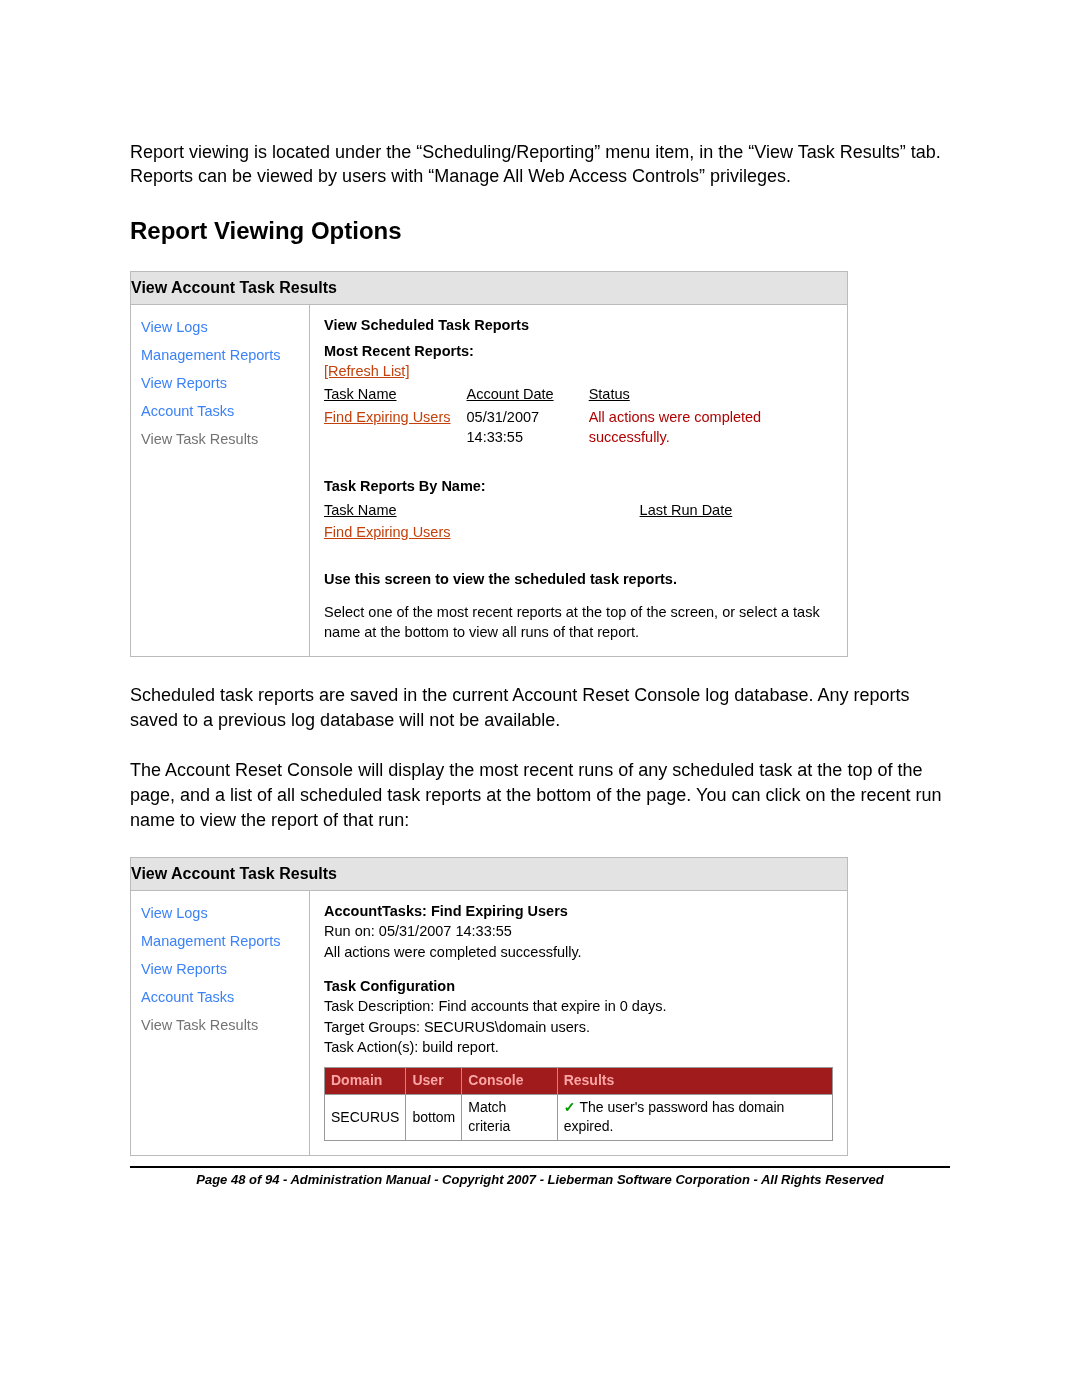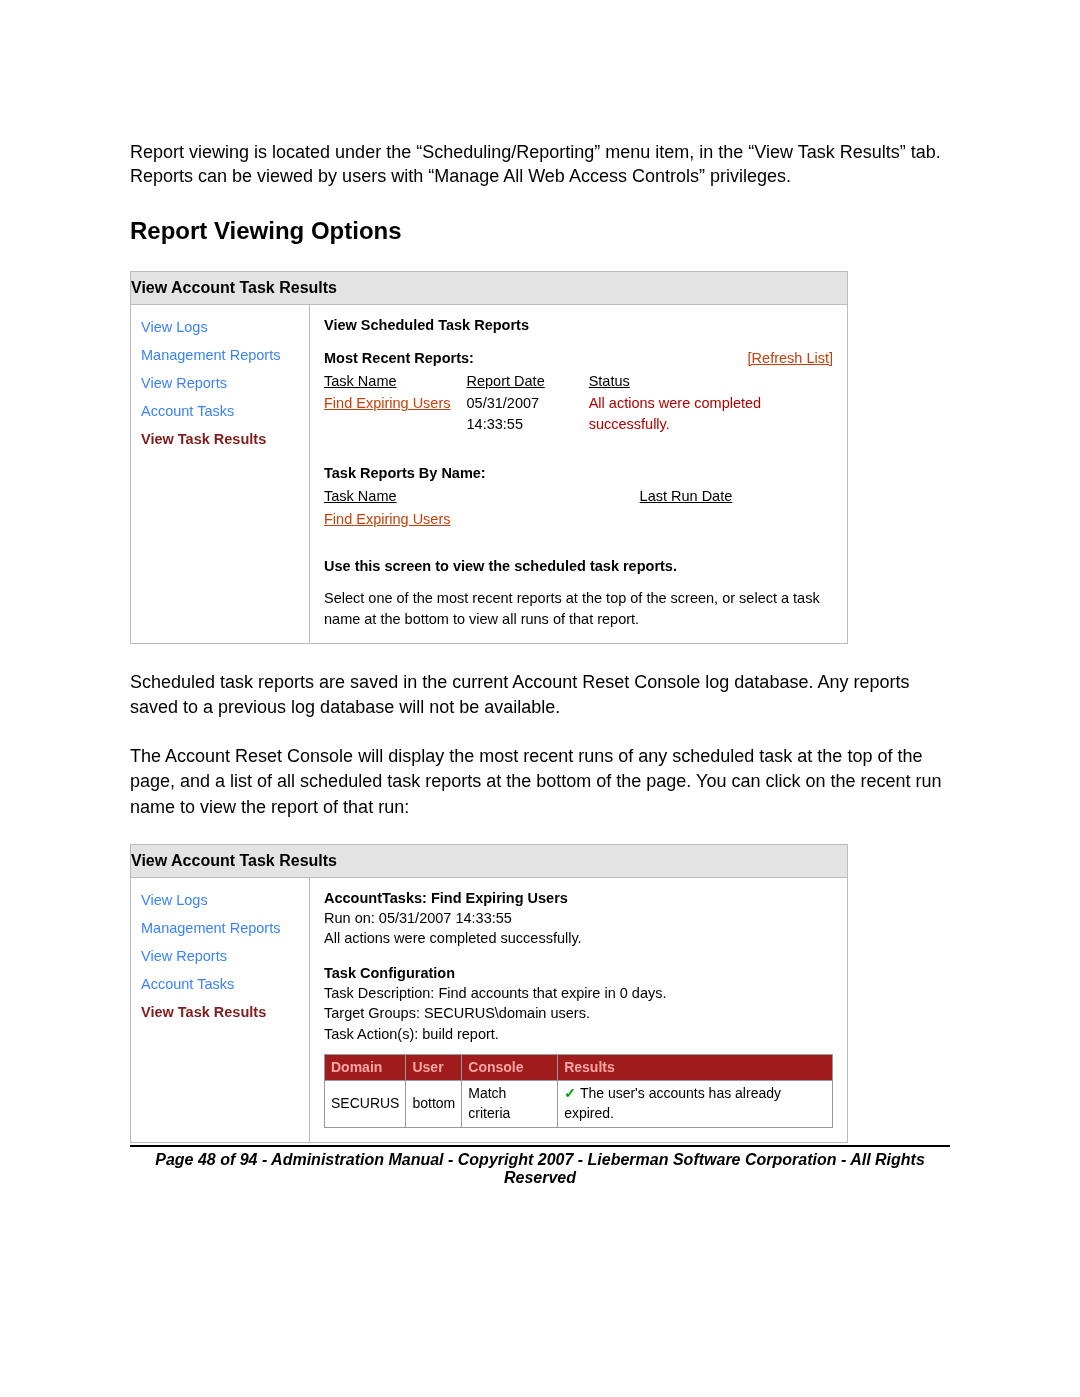--- a/index.html
+++ b/index.html
@@ -47,22 +47,22 @@
     flex-shrink: 0;
     border-right: 1px solid #bbb;
     padding: 8px 0 12px 0;
     font-size: 14.5px;
   }
   .sidebar .nav-item {
     padding: 6px 10px 6px 10px;
     color: #3b82f6;
   }
   .sidebar .nav-item.active {
-    color: #7f1d1d;
-    font-weight: bold;
+    color: #737373;
+    font-weight: normal;
   }
   .content {
     flex: 1;
     padding: 10px 14px 14px 14px;
     font-size: 14.5px;
     line-height: 1.4;
   }
   .b { font-weight: bold; }
   .row-top { display:flex; justify-content:space-between; align-items:baseline; }
   .link {
@@ -115,21 +115,21 @@
   .footer {
     position: absolute;
     left: 130px;
     right: 130px;
     bottom: 210px;
     border-top: 2px solid #000;
     padding-top: 4px;
     text-align: center;
     font-style: italic;
     font-weight: bold;
-    font-size: 16px;
+    font-size: 13px;
   }
   .help {
     margin-top: 26px;
   }
 </style>
 </head>
 <body>
 
 <div class="intro">Report viewing is located under the “Scheduling/Reporting” menu item, in the “View Task Results” tab.  Reports can be viewed by users with “Manage All Web Access Controls” privileges.</div>
 
@@ -140,34 +140,34 @@
   <div class="panel-body">
     <div class="sidebar">
       <div class="nav-item">View Logs</div>
       <div class="nav-item">Management Reports</div>
       <div class="nav-item">View Reports</div>
       <div class="nav-item">Account Tasks</div>
       <div class="nav-item active">View Task Results</div>
     </div>
     <div class="content">
       <div class="b">View Scheduled Task Reports</div>
-      <div class="row-top" style="margin-top:13px;">
+      <div class="row-top" style="margin-top:6px;flex-direction:column;">
         <span class="b">Most Recent Reports:</span>
         <span class="link">[Refresh List]</span>
       </div>
       <table class="inner">
         <colgroup>
             <col style="width:28%">
             <col style="width:24%">
             <col>
           </colgroup>
         <tbody>
             <tr>
           <td class="u">Task Name</td>
-          <td class="u">Report Date</td>
+          <td class="u">Account Date</td>
           <td class="u">Status</td>
         </tr>
         <tr>
           <td><span class="link">Find Expiring Users</span></td>
           <td>05/31/2007 14:33:55</td>
           <td class="red">All actions were completed successfully.</td>
         </tr>
       </tbody>
         </table>
 
@@ -226,21 +226,21 @@
           <th>Domain</th>
           <th>User</th>
           <th>Console</th>
           <th>Results</th>
         </tr>
         <tr>
           <td>SECURUS</td>
           <td>bottom</td>
           <td>Match criteria</td>
           <td>
-            <span class="check">✓</span><span>The user's accounts has already expired.</span>
+            <span class="check">✓</span><span>The user's password has domain expired.</span>
           </td>
         </tr>
       </tbody>
         </table>
     </div>
   </div>
 </div>
 
 <div class="footer">Page 48 of 94 - Administration Manual - Copyright 2007 - Lieberman Software Corporation - All Rights Reserved</div>
 

